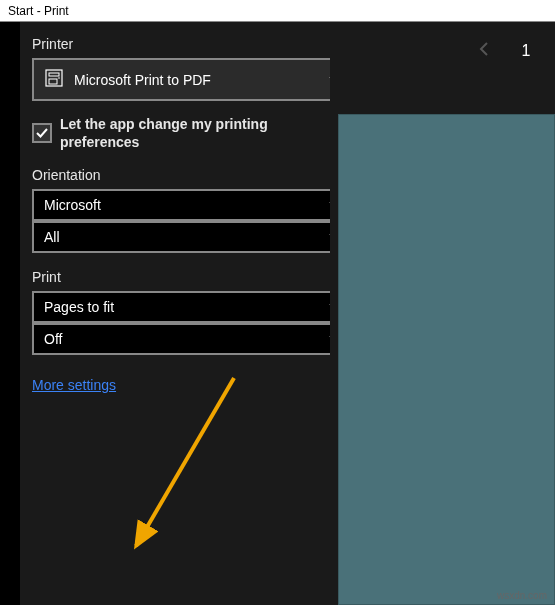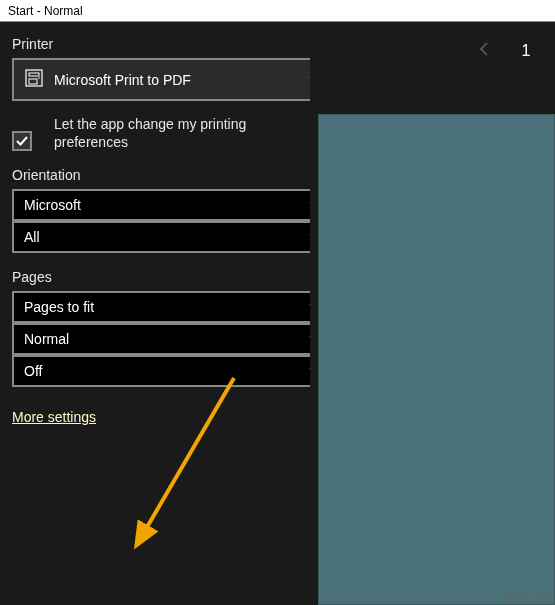--- a/index.html
+++ b/index.html
@@ -20,20 +20,21 @@
       background: #fff;
       color: #000;
       font-size: 12px;
       padding: 4px 8px;
       height: 22px;
       border-bottom: 1px solid #888;
     }
     .content {
       display: flex;
       height: calc(100% - 22px);
+      margin-left: 20px;
     }
     .left-panel {
       width: 310px;
       background: #1a1a1a;
       padding: 14px 14px 14px 12px;
       overflow: hidden;
     }
     .right-panel {
       flex: 1;
       background: #1a1a1a;
@@ -70,45 +71,46 @@
       gap: 10px;
     }
     .chevron {
       display: inline-block;
     }
     .chevron svg {
       display: block;
     }
     .checkbox-row {
       display: flex;
-      align-items: flex-end;
-      gap: 22px;
+      align-items: center;
+      gap: 8px;
       margin-top: 14px;
       font-size: 14px;
       color: #e6e6e6;
+      font-weight: bold;
     }
     .checkbox {
       width: 20px;
       height: 20px;
       border: 2px solid #888;
       background: #333;
       display: flex;
       align-items: center;
       justify-content: center;
       flex-shrink: 0;
     }
     .checkbox svg {
       display: block;
     }
     .checkbox-label {
       line-height: 1.3;
       max-width: 240px;
     }
     .more-settings {
-      color: #fef9c3;
+      color: #3b82f6;
       font-size: 14px;
       text-decoration: underline;
       margin-top: 22px;
       display: inline-block;
       cursor: pointer;
     }
     .preview-header {
       display: flex;
       align-items: center;
       justify-content: flex-end;
@@ -135,31 +137,31 @@
       bottom: 0;
     }
     .arrow-overlay {
       position: absolute;
       pointer-events: none;
       top: 0;
       left: 0;
     }
     .watermark {
       position: absolute;
-      right: 1px;
+      right: 8px;
       bottom: 4px;
       font-size: 10px;
       color: #666;
     }
   </style>
 </head>
 <body>
 
 <div class="titlebar">
-  <span>Start - Normal</span>
+  <span>Start - Print</span>
 </div>
 
 <div class="content">
   <div class="left-panel">
 
     <div class="label">Printer</div>
     <div class="dropdown printer">
       <span class="text-with-icon">
         <span class="icon">
           <svg width="20" height="20" viewBox="0 0 20 20">
@@ -199,38 +201,30 @@
 
     <div class="dropdown">
       <span>All</span>
       <span class="chevron">
         <svg width="14" height="14" viewBox="0 0 14 14">
             <path d="M2 4 L7 9 L12 4" fill="none" stroke="#fff" stroke-width="1.5"></path>
           </svg>
       </span>
     </div>
 
-    <div class="label">Pages</div>
+    <div class="label">Print</div>
     <div class="dropdown">
       <span>Pages to fit</span>
       <span class="chevron">
         <svg width="14" height="14" viewBox="0 0 14 14">
             <path d="M2 4 L7 9 L12 4" fill="none" stroke="#fff" stroke-width="1.5"></path>
           </svg>
       </span>
     </div>
 
-    <div class="dropdown">
-      <span>Normal</span>
-      <span class="chevron">
-        <svg width="14" height="14" viewBox="0 0 14 14">
-            <path d="M2 4 L7 9 L12 4" fill="none" stroke="#fff" stroke-width="1.5"></path>
-          </svg>
-      </span>
-    </div>
 
     <div class="dropdown">
       <span>Off</span>
       <span class="chevron">
         <svg width="14" height="14" viewBox="0 0 14 14">
             <path d="M2 4 L7 9 L12 4" fill="none" stroke="#fff" stroke-width="1.5"></path>
           </svg>
       </span>
     </div>
 

